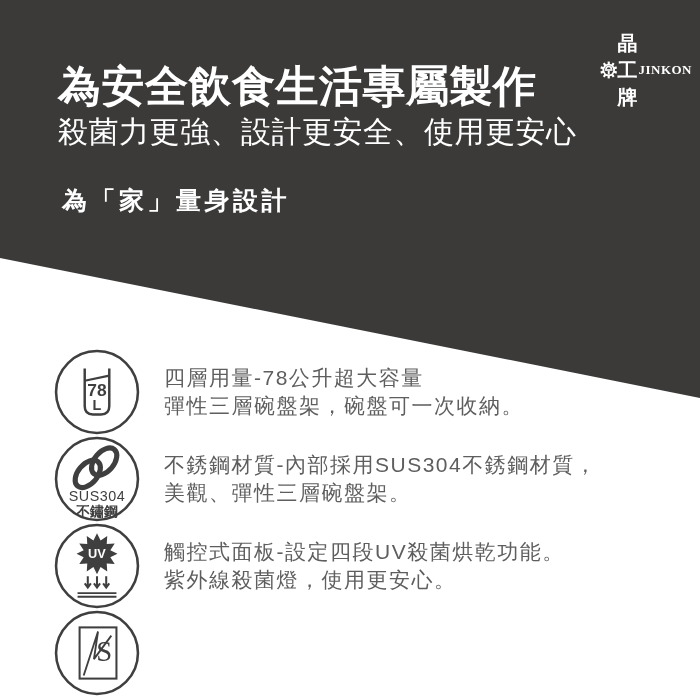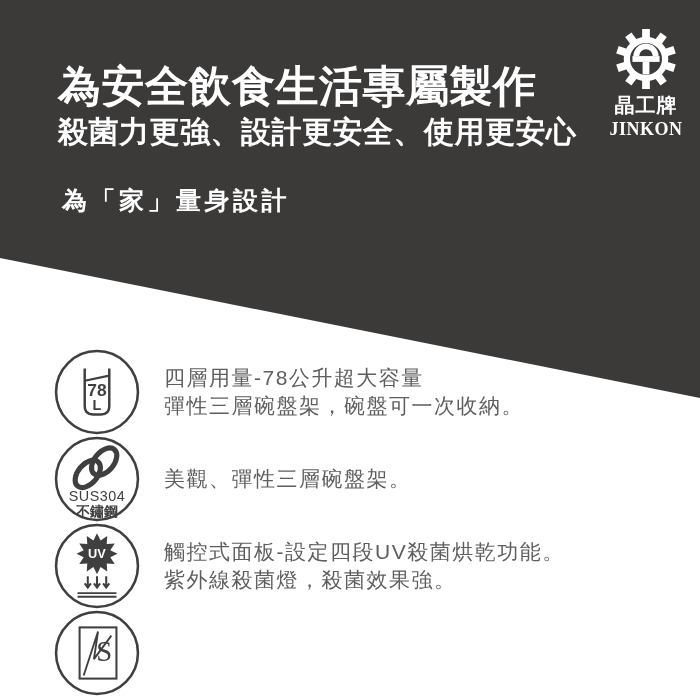--- a/index.html
+++ b/index.html
@@ -14,37 +14,37 @@
     background:#3b3a39;
     clip-path:polygon(0 0,700px 0,700px 398px,0 258px);
   }
   .title{
     position:absolute;left:58px;top:58px;
     font-size:43px;font-weight:bold;color:#ffffff;
     letter-spacing:0.5px;white-space:nowrap;
   }
   .subtitle{
     position:absolute;left:58px;top:112px;
-    font-size:30px;font-weight:700;color:#ffffff;
+    font-size:30px;font-weight:400;color:#ffffff;
     letter-spacing:0.5px;white-space:nowrap;
   }
   .tagline{
     position:absolute;left:62px;top:182px;
     font-size:25px;font-weight:bold;color:#ffffff;
     letter-spacing:3.5px;line-height:37px;
   }
   
   .logo{
     position:absolute;left:600px;top:28px;width:92px;
-    display:flex;flex-direction:column;align-items:center;
+    display:flex;align-items:center;
     color:#ffffff;text-align:center;justify-content:space-between;
   }
   .logo svg{display:block;}
   .logo-cn{font-size:20px;font-weight:bold;letter-spacing:1px;margin-top:2px;}
-  .logo-en{font-size:18px;font-weight:bold;letter-spacing:0.5px;
+  .logo-en{font-size:13px;font-weight:bold;letter-spacing:0.5px;
     font-family:"Liberation Serif","DejaVu Serif",serif;margin-top:0px;}
   
   .features{
     position:absolute;left:0;top:348px;width:700px;
   }
   .feature-row{
     display:flex;align-items:center;height:87px;
   }
   .feature-icon{
     width:86px;height:86px;margin-left:54px;flex:0 0 auto;
@@ -115,20 +115,21 @@
     <svg class="feature-icon" viewBox="0 0 84 84">
       <circle cx="42" cy="42" r="40" class="ic-stroke" stroke-width="2.5"></circle>
       <g class="ic-stroke" stroke-width="5">
         <ellipse cx="0" cy="0" rx="9.5" ry="15.5" transform="translate(49,25) rotate(40)"></ellipse>
         <ellipse cx="0" cy="0" rx="9.5" ry="15.5" transform="translate(33,37) rotate(40)"></ellipse>
       </g>
       <text x="42" y="63" text-anchor="middle" class="ic-txt" font-size="14" letter-spacing="0.5">SUS304</text>
       <text x="42" y="78" text-anchor="middle" class="ic-txt" font-size="13.5" font-weight="bold">不鏽鋼</text>
     </svg>
     <div class="feature-text">
+      <div>不銹鋼材質-內部採用SUS304不銹鋼材質，</div>
       <div>美觀、彈性三層碗盤架。</div>
     </div>
   </div>
 
   <div class="feature-row">
     <svg class="feature-icon" viewBox="0 0 84 84">
       <circle cx="42" cy="42" r="40" class="ic-stroke" stroke-width="2.5"></circle>
       <polygon fill="#3f3f3f" points="42,10 45.5,17 52,12.7 51.5,20.5 59.3,20 55,26.5 62,30 55,33.5 59.3,40 51.5,39.5 52,47.3 45.5,43 42,50 38.5,43 32,47.3 32.5,39.5 24.7,40 29,33.5 22,30 29,26.5 24.7,20 32.5,20.5 32,12.7 38.5,17"></polygon>
       <text x="42" y="34.5" text-anchor="middle" fill="#ffffff" font-size="12.5" font-weight="bold" font-family="Liberation Sans, DejaVu Sans, sans-serif">UV</text>
       <g class="ic-stroke" stroke-width="2">
@@ -136,21 +137,21 @@
         <path d="M42,52 V62.5 M39,59 L42,63 L45,59"></path>
         <path d="M51,52 V62.5 M48,59 L51,63 L54,59"></path>
       </g>
       <g class="ic-stroke" stroke-width="1.8">
         <path d="M23,68.5 H61"></path>
         <path d="M23,72 H61"></path>
       </g>
     </svg>
     <div class="feature-text">
       <div>觸控式面板-設定四段UV殺菌烘乾功能。</div>
-      <div>紫外線殺菌燈，殺菌效果強。</div>
+      <div>紫外線殺菌燈，使用更安心。</div>
     </div>
   </div>
 
   <div class="feature-row">
     <svg class="feature-icon" viewBox="0 0 84 84">
       <circle cx="42" cy="42" r="40" class="ic-stroke" stroke-width="2.5"></circle>
       <rect x="25" y="17" width="36" height="50" class="ic-stroke" stroke-width="2"></rect>
       <path d="M29,64 L43,21 L39,48 L56,25" class="ic-stroke" stroke-width="1.8"></path>
       <text x="49" y="50" text-anchor="middle" fill="#3f3f3f" font-size="28" font-family="Liberation Serif, DejaVu Serif, serif">S</text>
     </svg>

